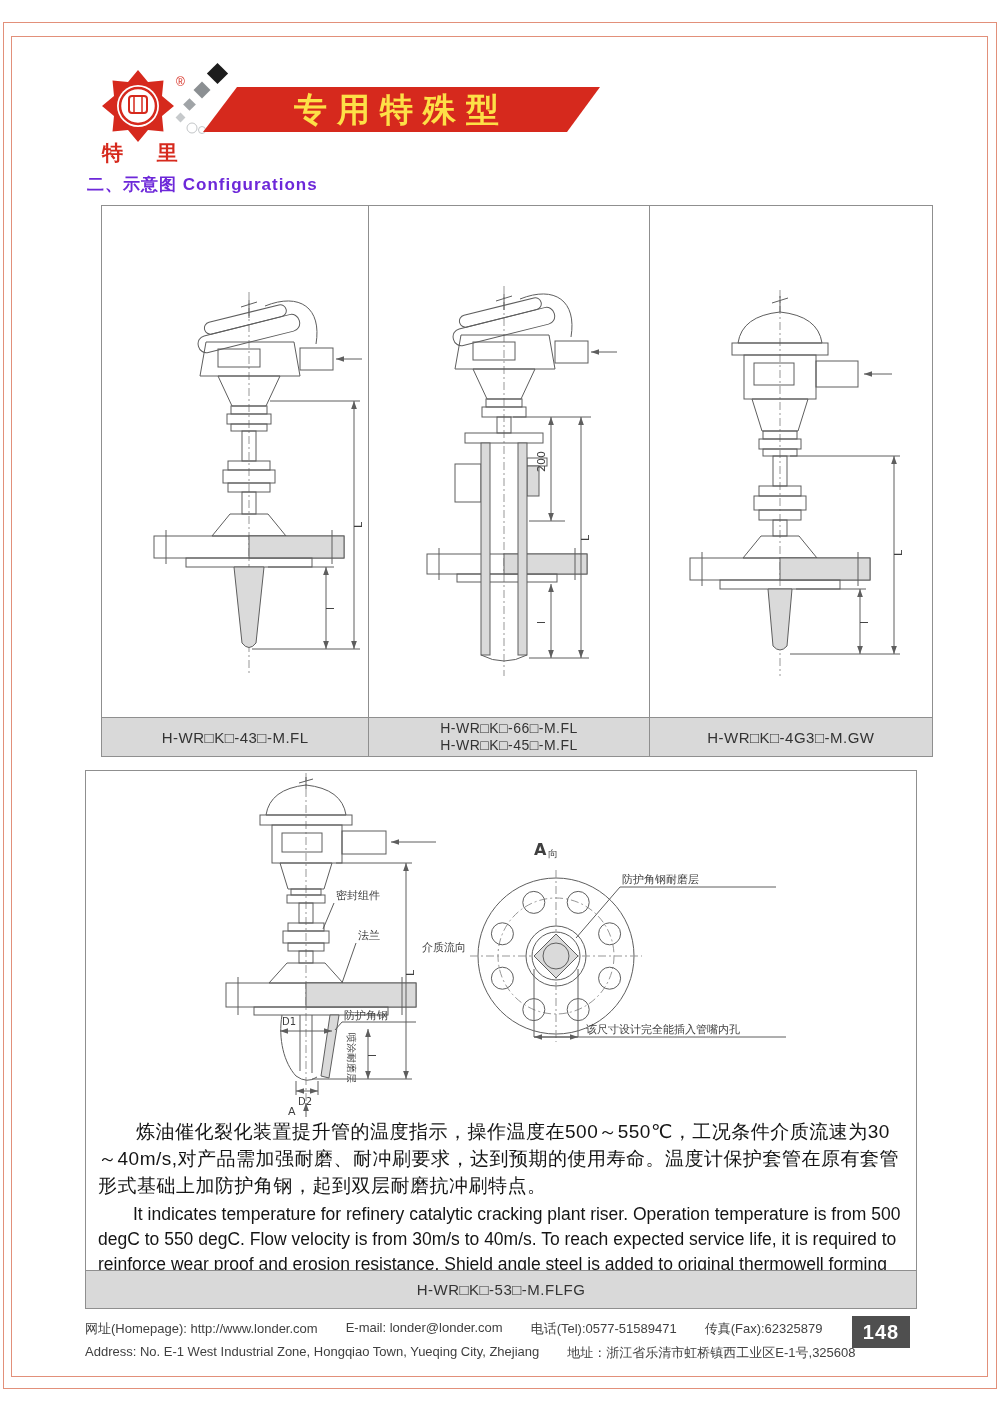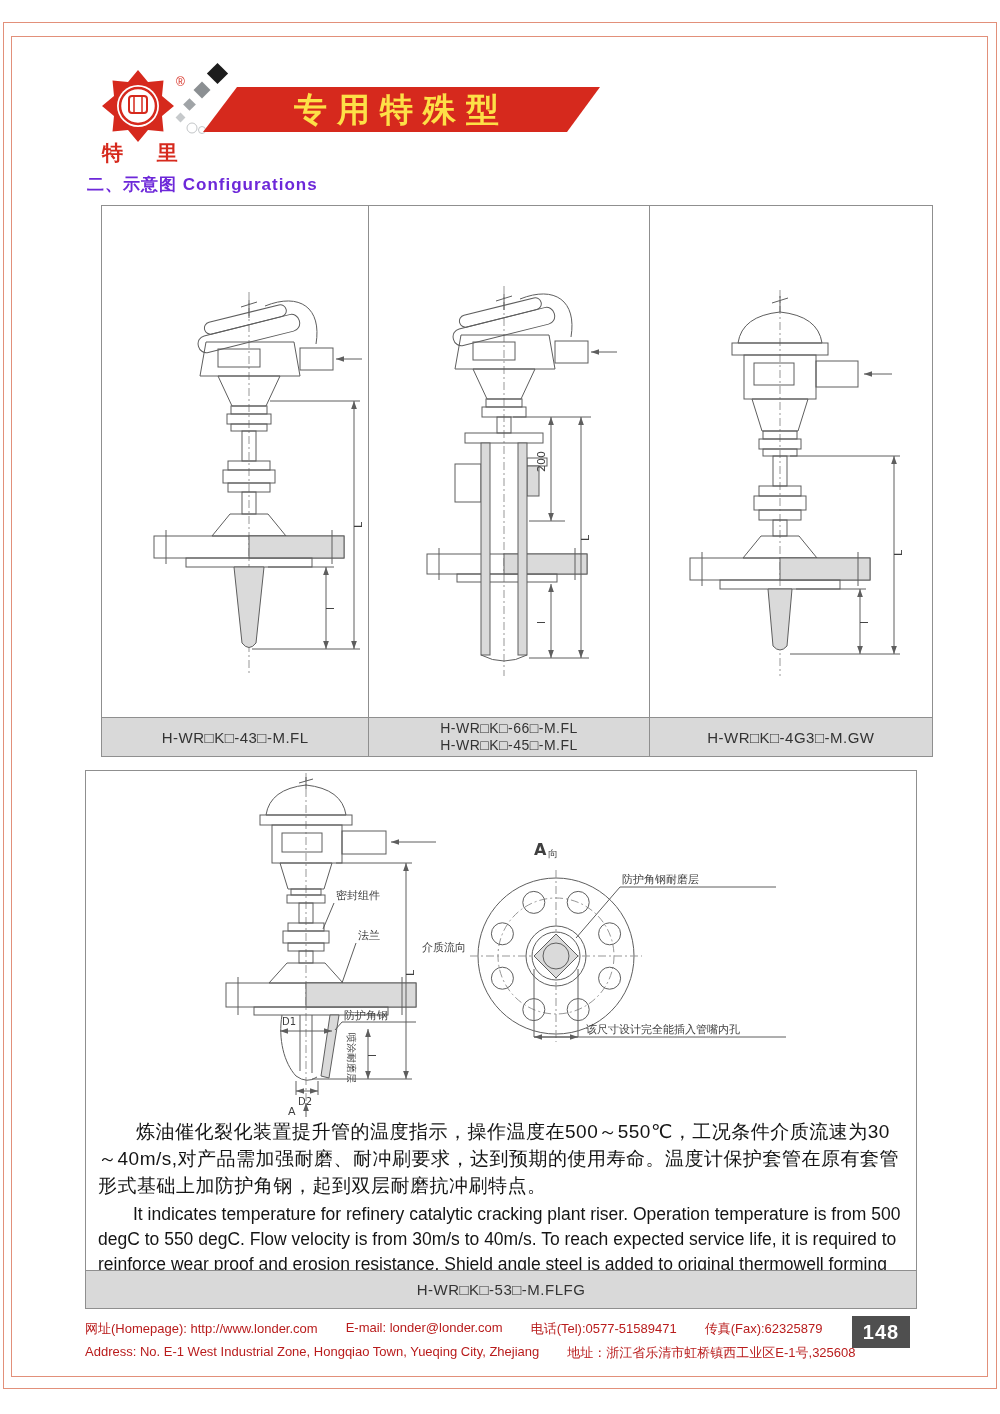--- a/index.html
+++ b/index.html
@@ -37,21 +37,21 @@
   #box2{left:85px;top:770px;width:830px;height:537px;}
   #detail-svg{display:block;}
   .para{margin:0 12px;color:#141414;}
   #para-cn{font-size:19px;line-height:1.42;text-indent:2em;letter-spacing:0.5px;}
   #para-en{font-size:17.5px;line-height:1.42;text-indent:2em;margin-top:2px;}
   #model-bar{position:absolute;left:0;right:0;bottom:0;height:37px;background:#d9d9d9;border-top:1px solid #8f8f8f;
       display:flex;align-items:center;justify-content:center;font-size:15px;color:#333;letter-spacing:0.5px;}
   #box2{position:absolute;}
 
   
-  #footer{position:absolute;left:85px;top:1320px;width:760px;font-size:13px;color:#b91c1c;}
+  #footer{position:absolute;left:85px;top:1320px;width:760px;font-size:13px;color:#404040;}
   .frow{display:flex;margin-bottom:6px;white-space:nowrap;}
   .frow span{margin-right:28px;}
   #page-num{position:absolute;left:852px;top:1316px;width:58px;height:32px;background:#4f4f4f;color:#fff;
       font-size:20px;font-weight:bold;display:flex;align-items:center;justify-content:center;letter-spacing:1px;}
 
   
   svg.draw line,svg.draw path,svg.draw rect,svg.draw polygon,svg.draw circle,svg.draw ellipse{
       stroke:#5e5e5e;fill:none;stroke-width:1;}
   svg.draw .shade{fill:#dadada;}
   svg.draw .cl{stroke:#979797;stroke-dasharray:8 3 2 3;}

